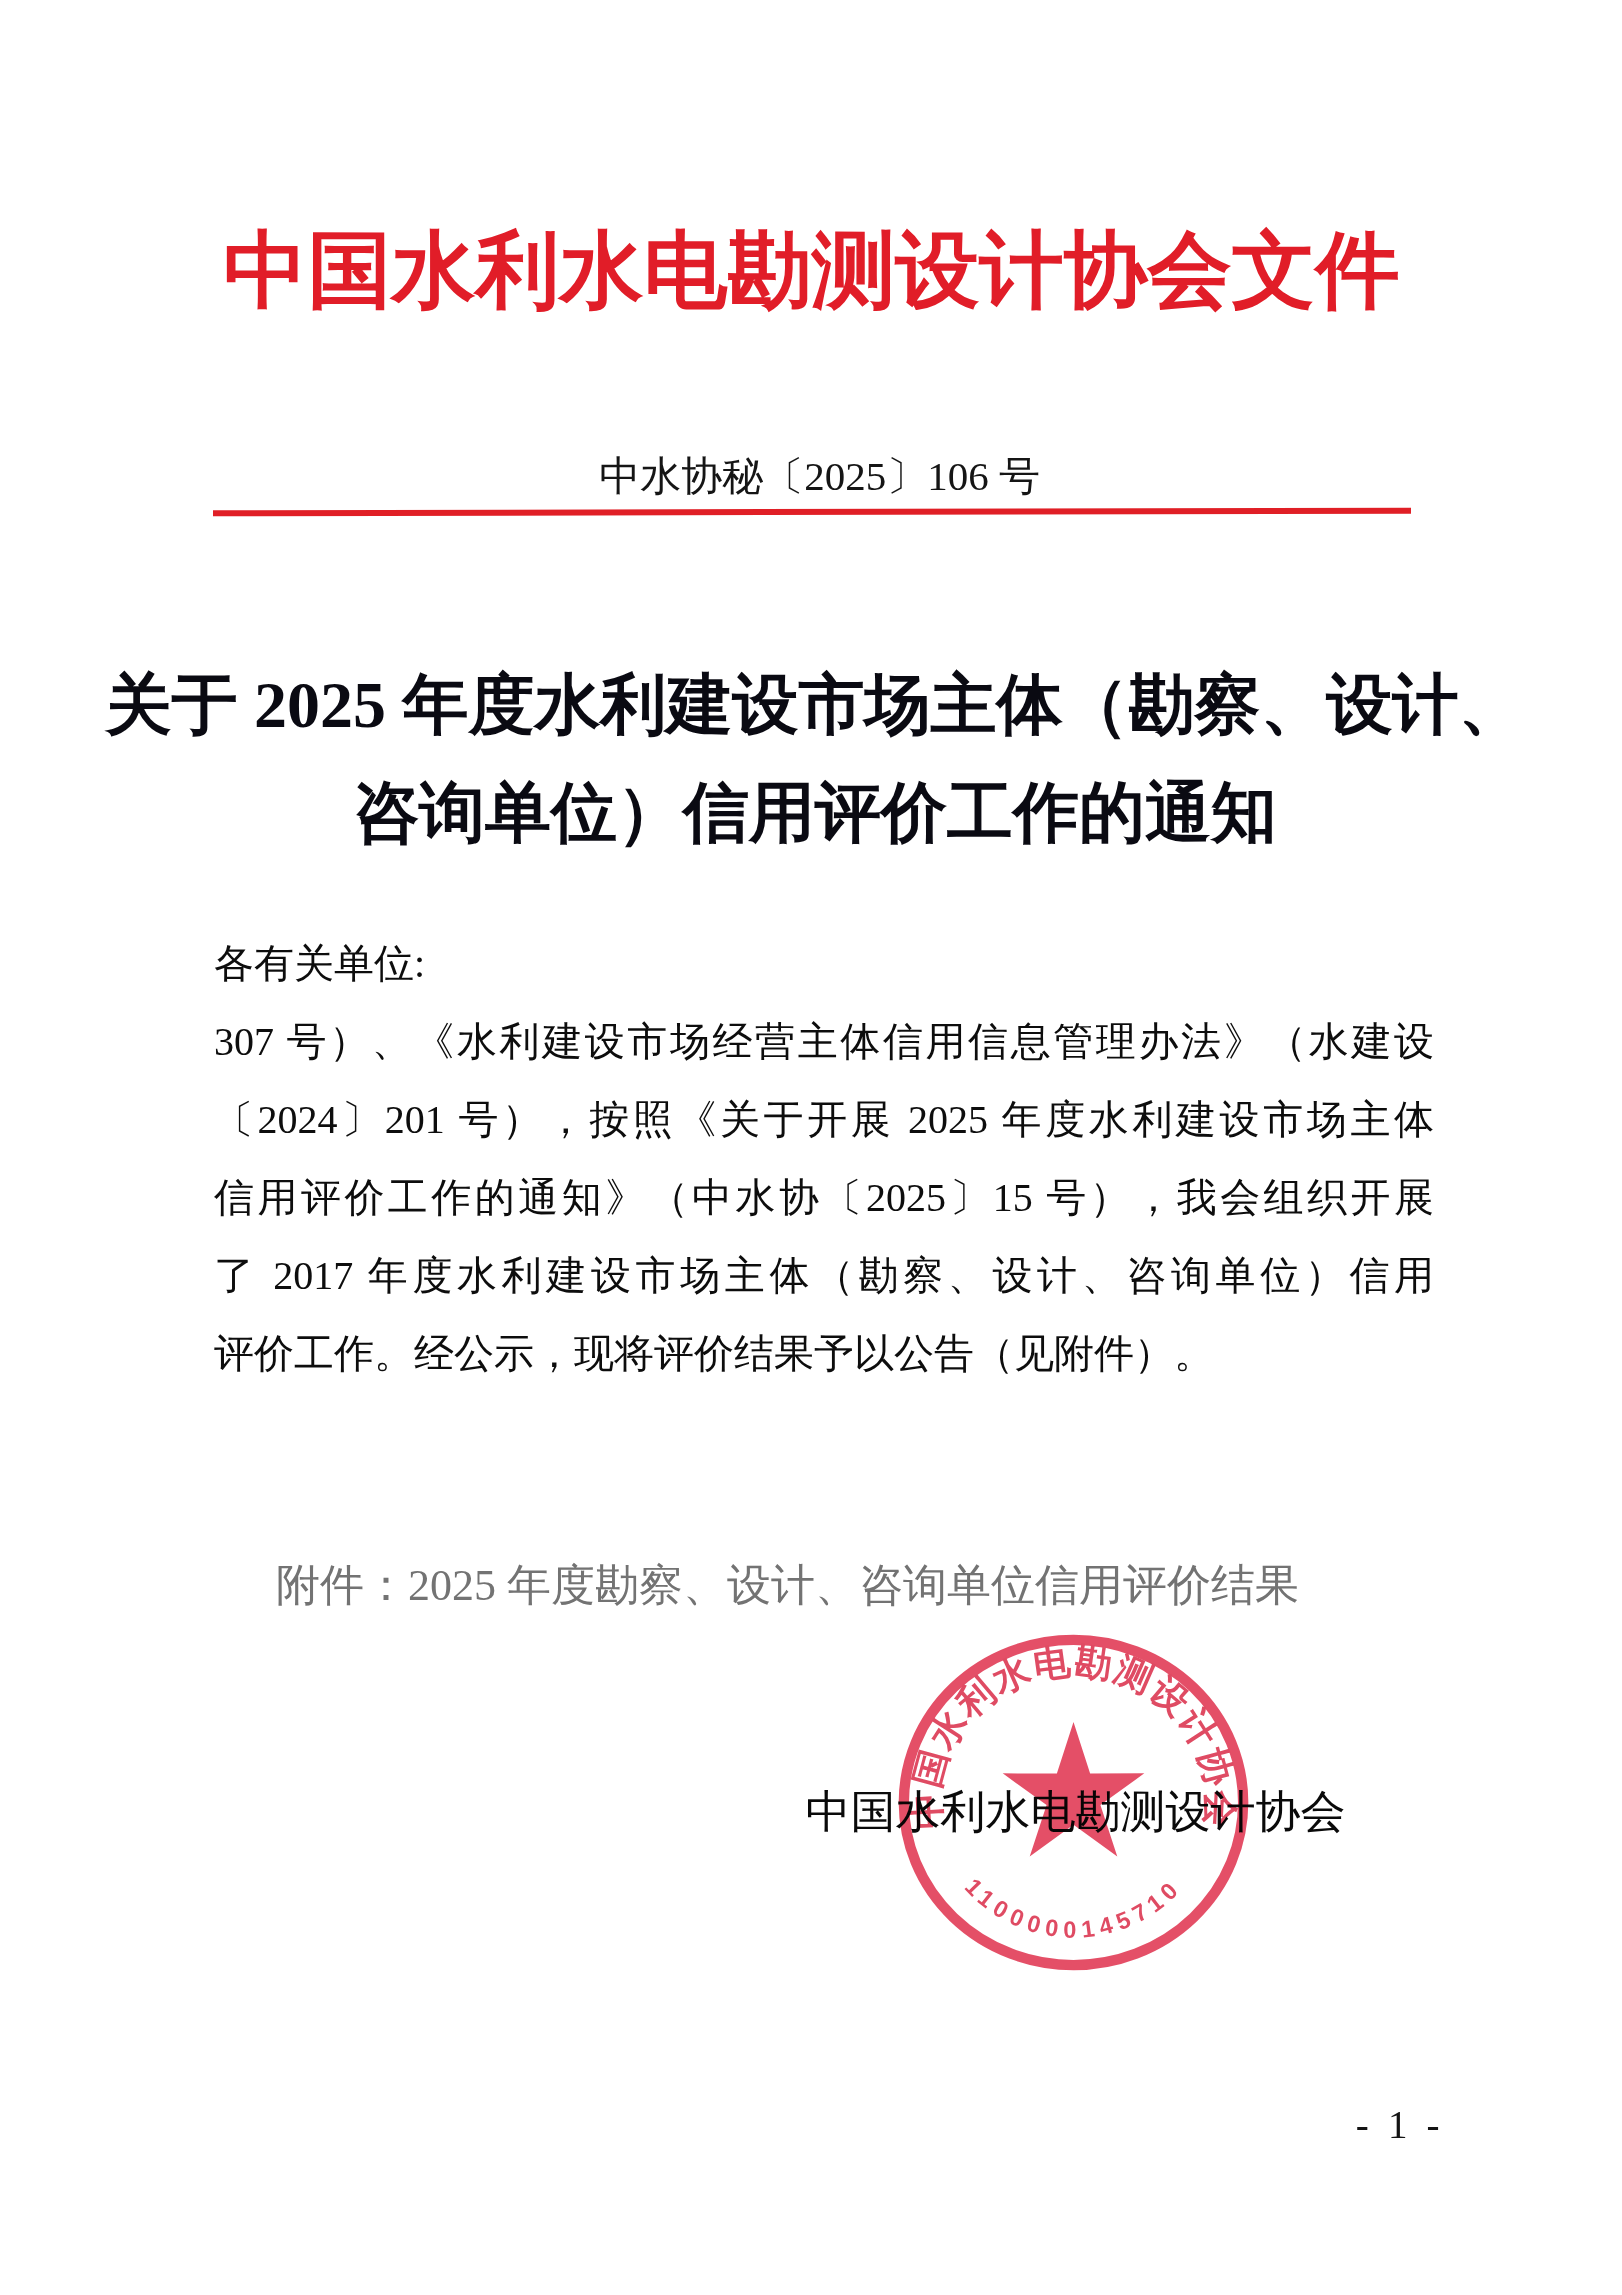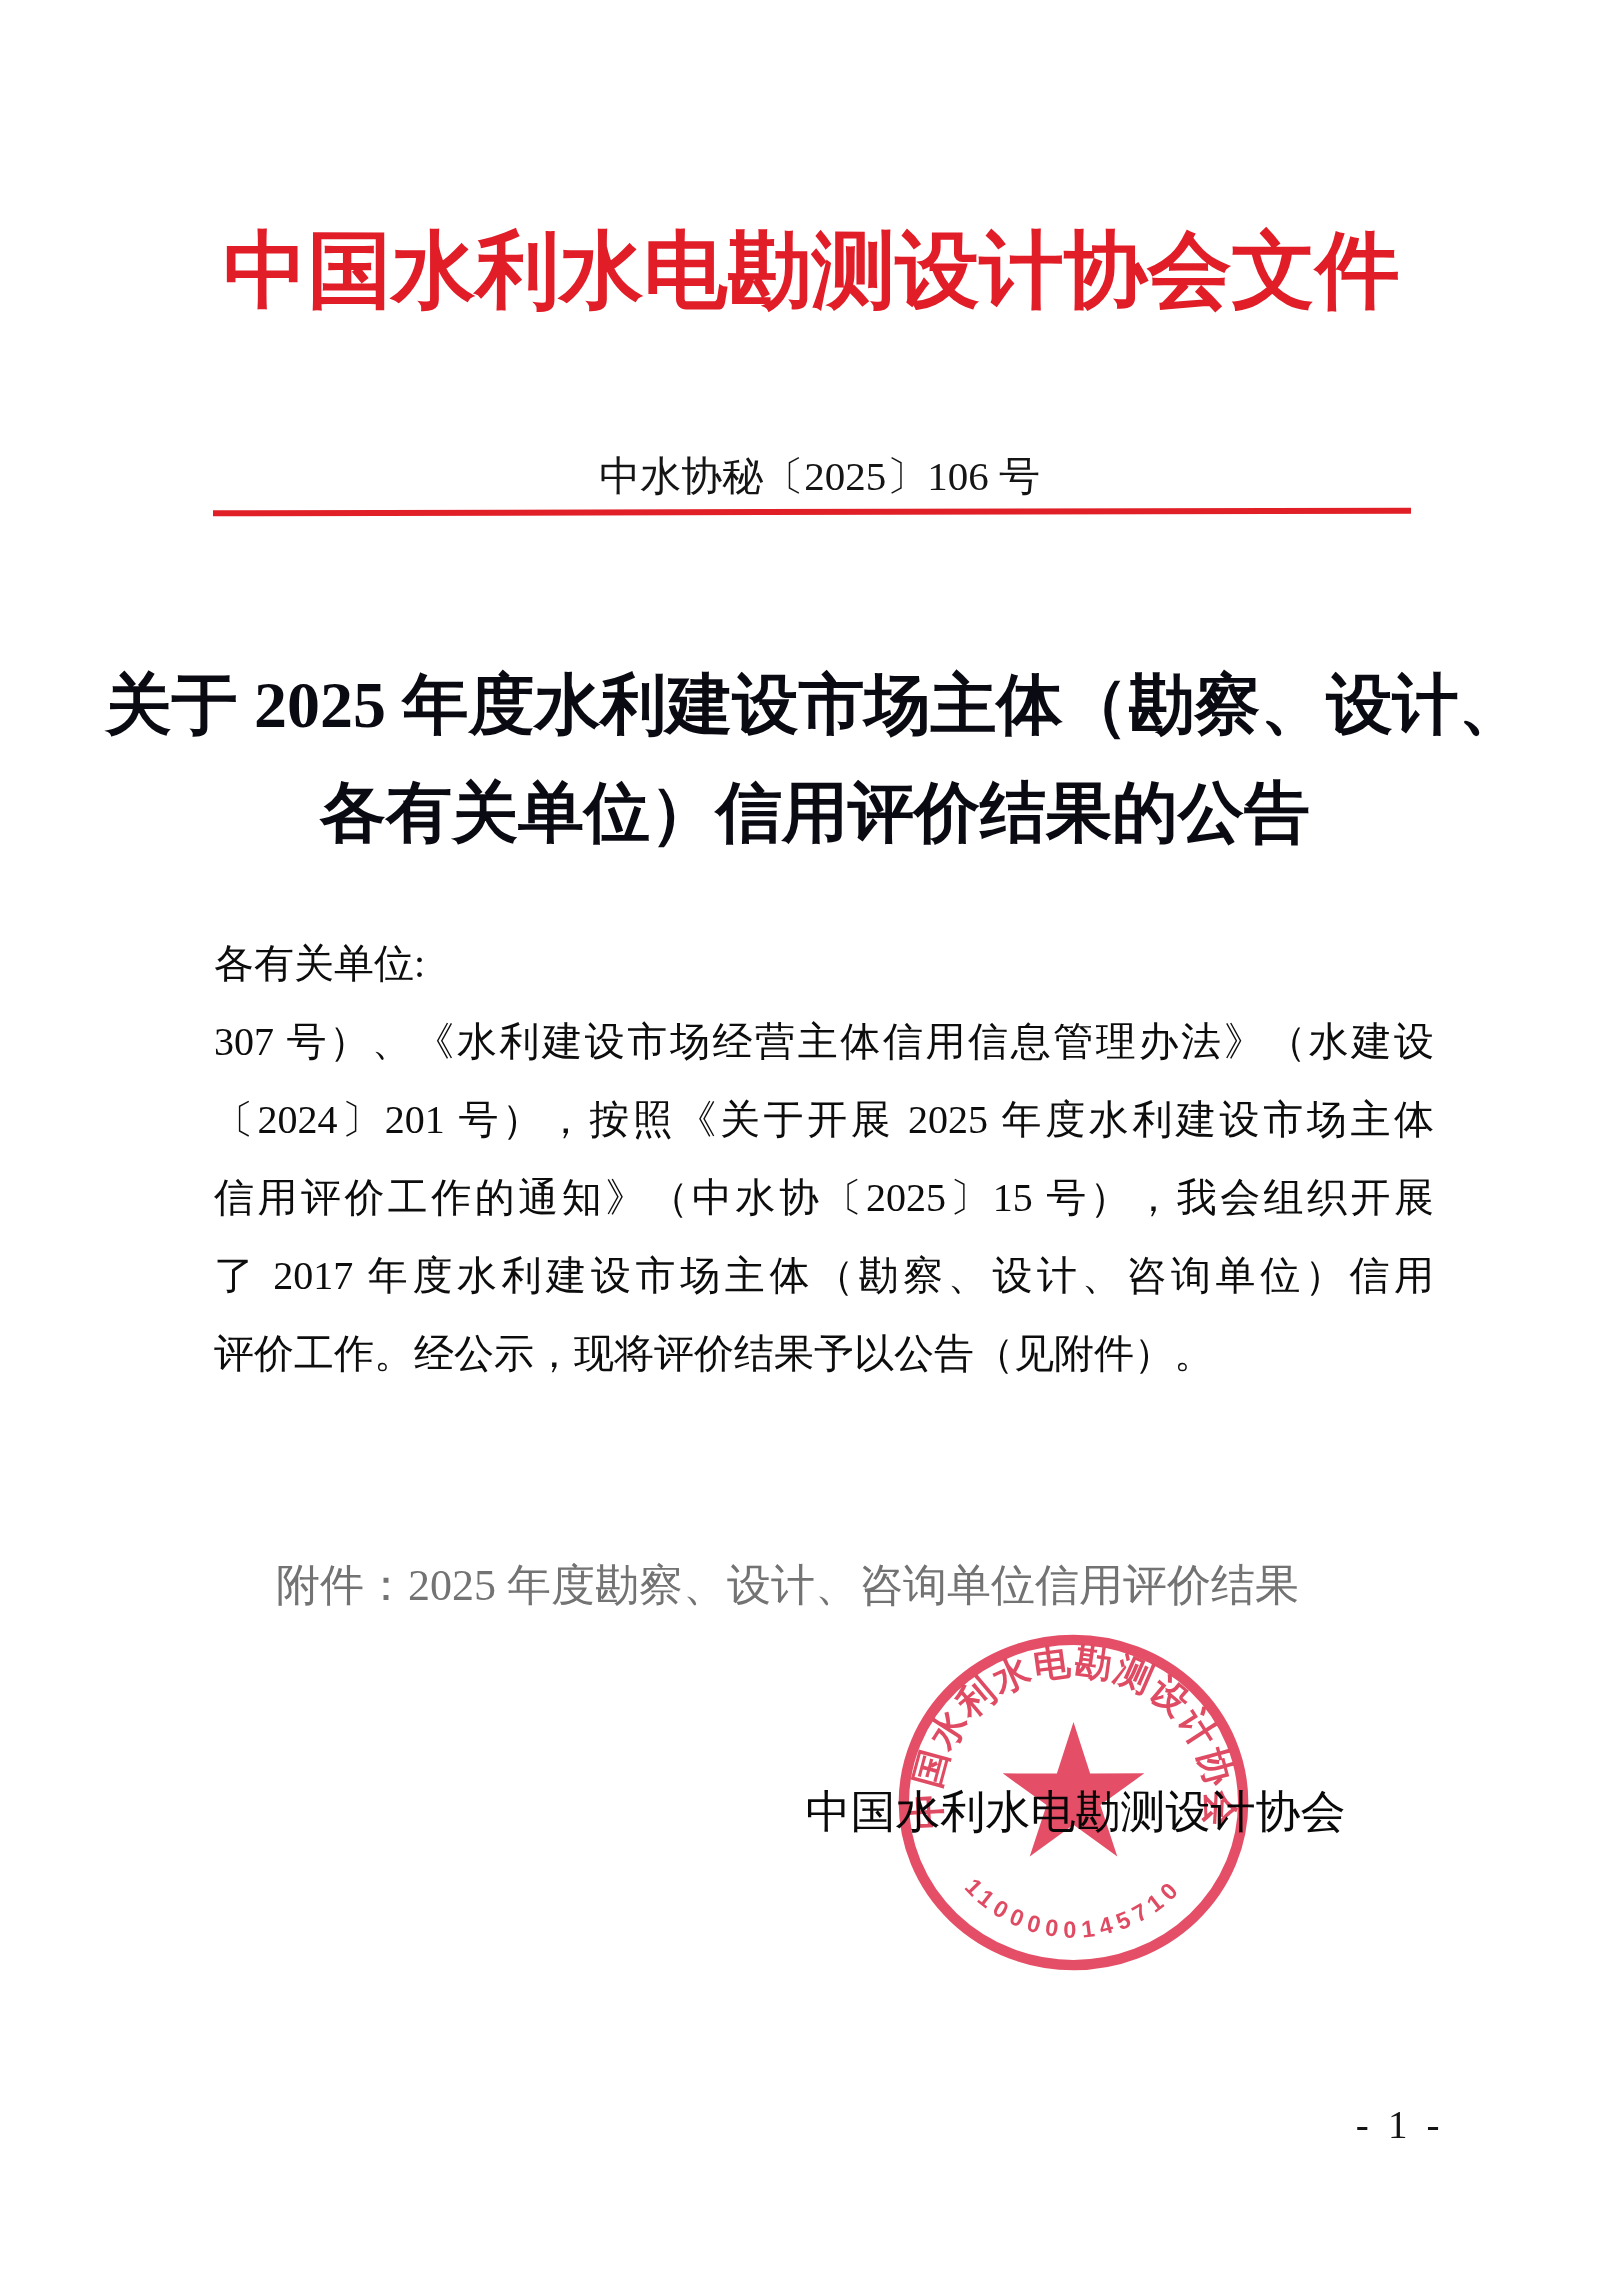--- a/index.html
+++ b/index.html
@@ -99,21 +99,21 @@
 <div class="page">
 
   <div class="doc-header">中国水利水电勘测设计协会文件</div>
 
   <div class="doc-number">中水协秘〔2025〕106 号</div>
 
   <div class="red-rule"></div>
 
   <div class="doc-title">
     <div>关于 2025 年度水利建设市场主体（勘察、设计、</div>
-    <div>各有关单位）信用评价结果的公告</div>
+    <div>咨询单位）信用评价工作的通知</div>
   </div>
 
   <div class="body-block">
     <div class="body-line">各有关单位:</div>
     <div class="body-line fill">307 号）、《水利建设市场经营主体信用信息管理办法》（水建设</div>
     <div class="body-line fill">〔2024〕201 号），按照《关于开展 2025 年度水利建设市场主体</div>
     <div class="body-line fill">信用评价工作的通知》（中水协〔2025〕15 号），我会组织开展</div>
     <div class="body-line fill">了 2017 年度水利建设市场主体（勘察、设计、咨询单位）信用</div>
     <div class="body-line">评价工作。经公示，现将评价结果予以公告（见附件）。</div>
   </div>

